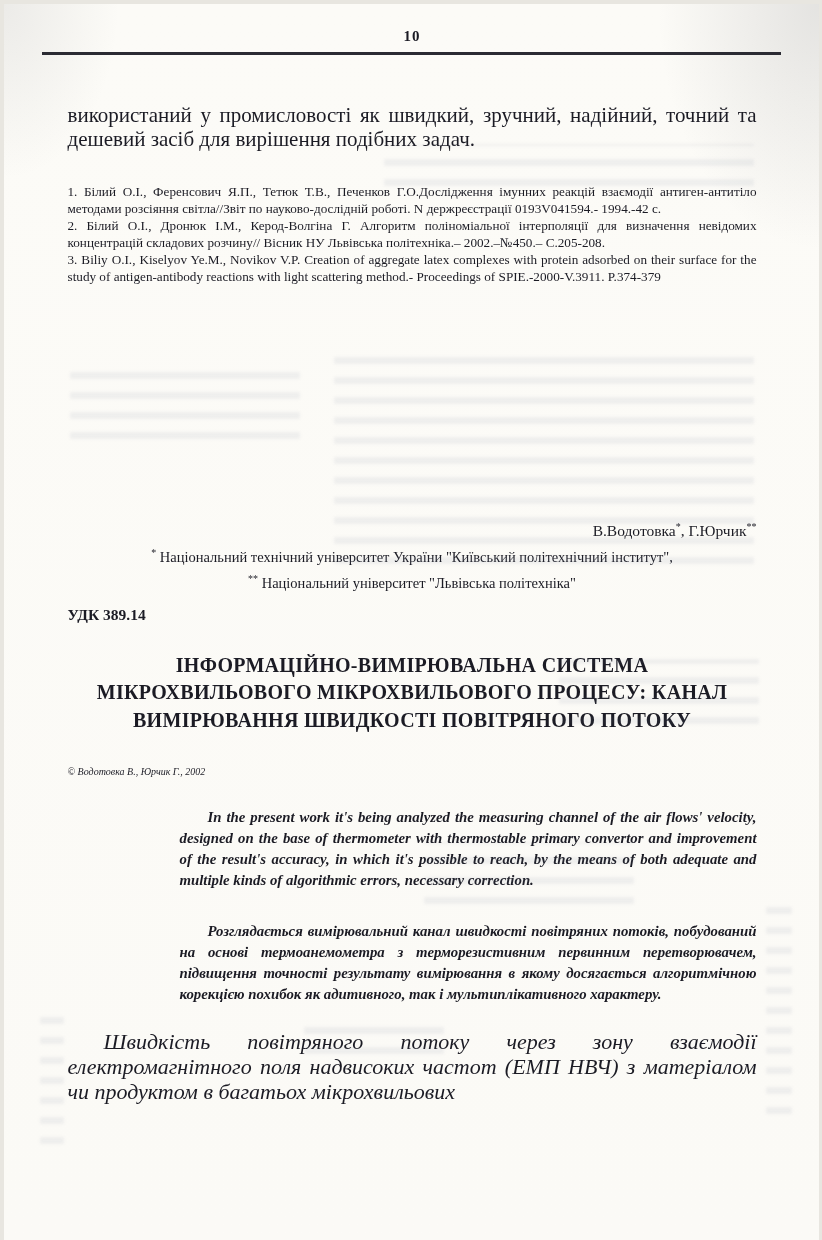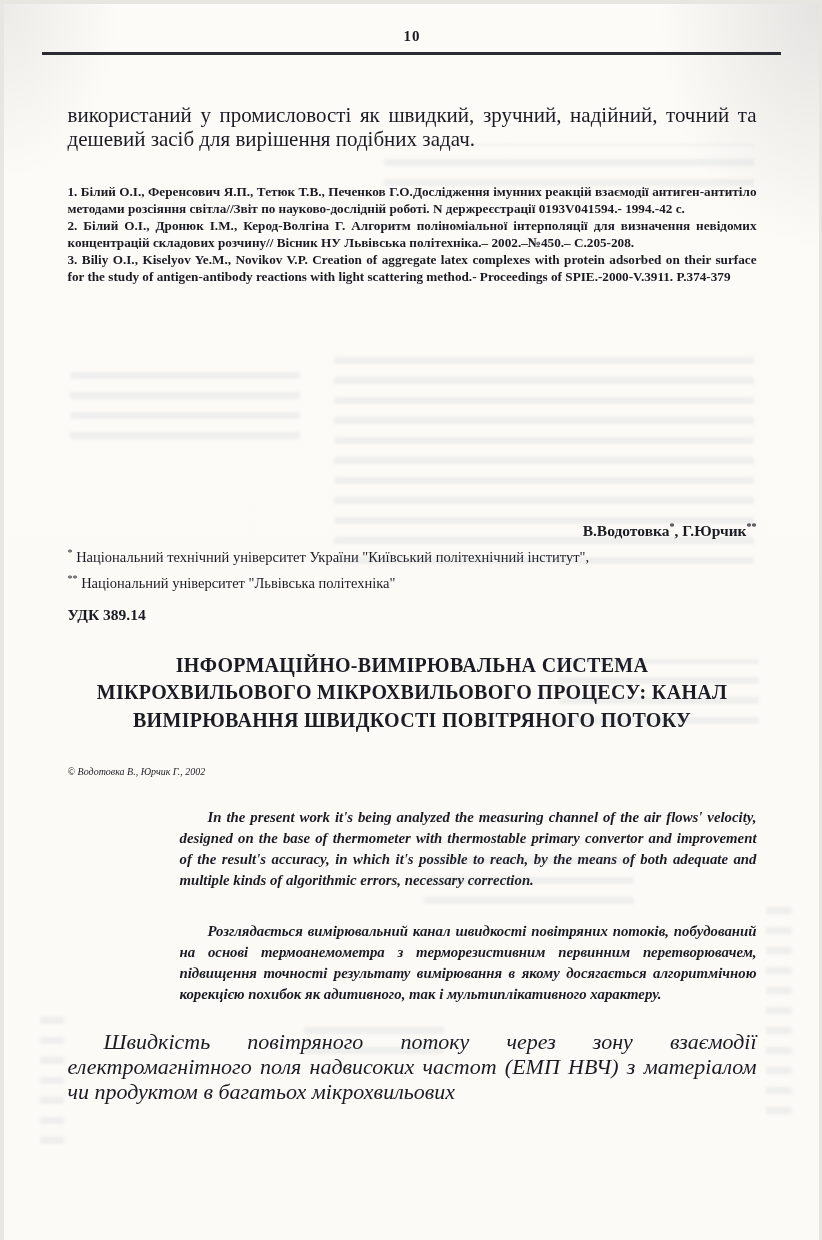--- a/index.html
+++ b/index.html
@@ -44,30 +44,29 @@
     margin-top: 48px;
     font-size: 21px;
     line-height: 24px;
     text-align: justify;
   }
   .references { margin-top: 32px; }
   .ref {
     font-size: 13.2px;
     line-height: 17px;
     text-align: justify;
-    font-weight: bold;
   }
   .authors {
     margin-top: 236px;
     text-align: right;
-    font-weight: bold;
+    font-weight: normal;
     font-size: 15.5px;
   }
   .affiliations {
-    text-align: left;
+    text-align: center;
     font-size: 14.5px;
     line-height: 21px;
     margin-top: 2px;
   }
   sup { font-size: 10px; }
   .udc {
     margin-top: 12px;
     font-weight: bold;
     font-size: 15.5px;
   }

